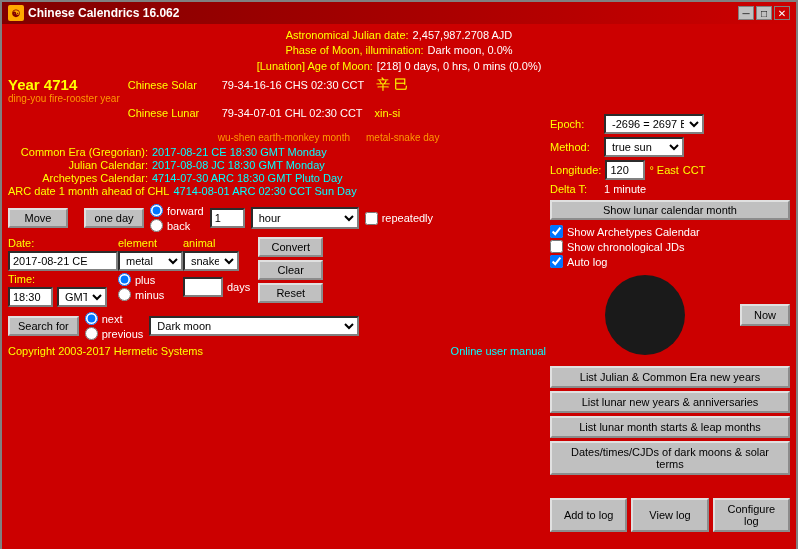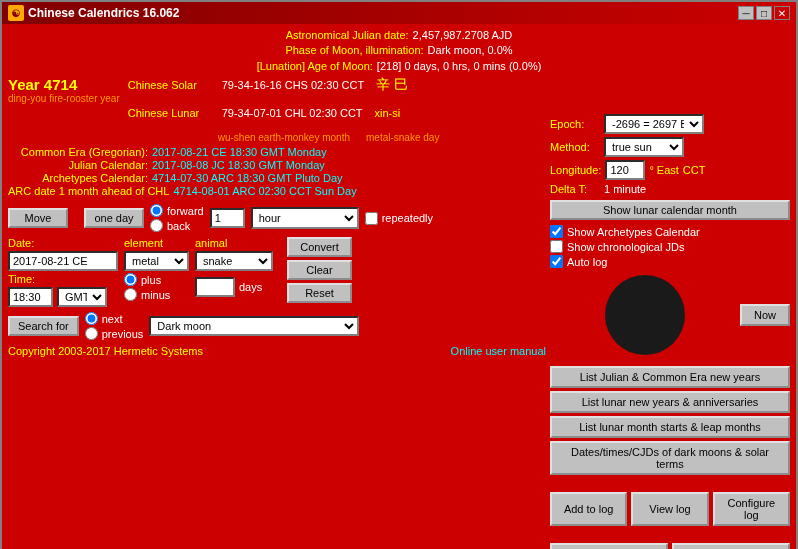--- a/index.html
+++ b/index.html
@@ -334,21 +334,21 @@
       cursor: pointer;
       padding: 3px 6px;
       font-size: 11px;
       color: #000;
       width: 100%;
       text-align: center;
     }
     .bottom-buttons {
       display: flex;
       gap: 4px;
-      margin-top: 14px;
+      margin-top: 20px;
     }
     .bottom-btn {
       background: #c0c0c0;
       border: 2px outset #e0e0e0;
       cursor: pointer;
       padding: 3px 8px;
       font-size: 11px;
       color: #000;
       flex: 1;
       text-align: center;
@@ -360,21 +360,21 @@
     }
     .hour-select {
       width: 108px;
       height: 22px;
     }
     .element-select {
       width: 65px;
       height: 20px;
     }
     .animal-select {
-      width: 78px;
+      width: 56px;
       height: 20px;
     }
     .gmt-select {
       width: 50px;
       height: 20px;
     }
     .epoch-select {
       height: 20px;
       font-size: 11px;
       background: white;
@@ -504,21 +504,21 @@
           <input type="number" class="number-input" value="1" style="">
           <select class="select-box hour-select">
             <option>hour</option>
           </select>
           <div class="repeatedly-section">
             <input type="checkbox" style="">
             <span style="color:white;font-size:11px;">repeatedly</span>
           </div>
         </div>
 
-        <div style="display:flex;gap:6px;align-items:flex-start;margin-top:2px;">
+        <div style="display:flex;gap:0;align-items:flex-start;margin-top:2px;">
           <div style="display:flex;flex-direction:column;gap:2px;">
             <span class="field-label">Date:</span>
             <input type="text" class="text-input" style="width: 110px;" value="2017-08-21 CE">
             <span class="field-label">Time:</span>
             <div class="time-row">
               <input type="text" class="text-input" style="width: 45px;" value="18:30">
               <select class="select-box gmt-select">
                 <option>GMT</option>
               </select>
             </div>

